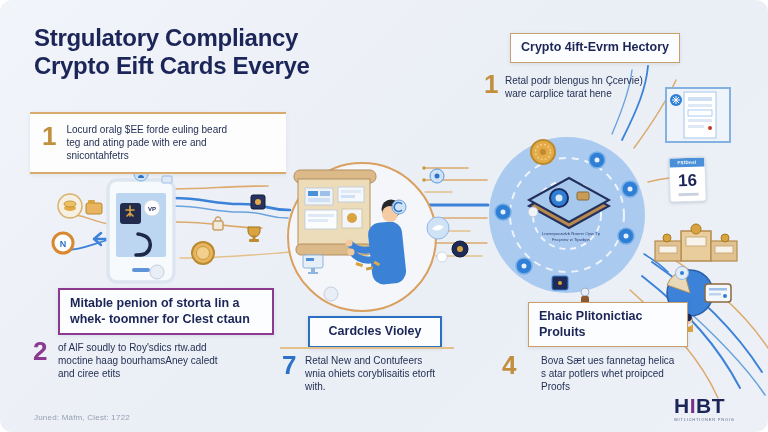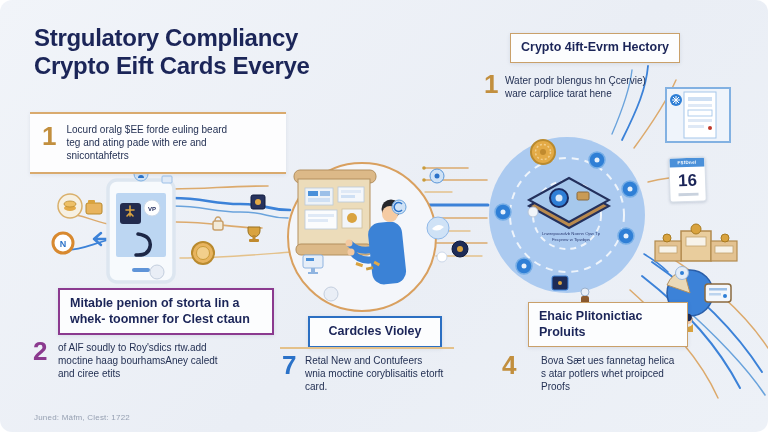--- a/index.html
+++ b/index.html
@@ -271,47 +271,51 @@
     </g>
   </svg>
 
   <div class="abs title">
     <div>Strgulatory Compliancy</div>
     <div>Crypto Eift Cards Everye</div>
   </div>
 
   <div class="abs hdr-box" style="left:482px;top:33px;width:148px;">Crypto 4ift-Evrm Hectory</div>
   <div class="abs step-num num-gold" style="left:484px;top:71px;">1</div>
-  <div class="abs body-txt" style="left:505px;top:74px;width:148px;">Water podr blengus hn Çcervie) ware carplice tarat hene</div>
+  <div class="abs body-txt" style="left:505px;top:74px;width:148px;">Retal podr blengus hn Çcervie) ware carplice tarat hene</div>
 
   <div class="abs step1-box">
     <div class="step-num num-gold">1</div>
     <div class="body-txt" style="width:170px;">Locurd oralg $EE forde euling beard teg and ating pade with ere and snicontahfetrs</div>
   </div>
 
   <div class="abs hdr-box hdr-purple" style="left:30px;top:288px;width:192px;">Mitable penion of storta lin a whek- toomner for Clest ctaun</div>
   <div class="abs step-num num-purple" style="left:33px;top:338px;">2</div>
   <div class="abs body-txt" style="left:58px;top:341px;width:175px;">of AlF soudly to Roy'sdics rtw.add moctine haag bourhamsAney caledt and ciree etits</div>
 
   <div class="abs hdr-box hdr-blue" style="left:280px;top:316px;width:110px;text-align:center;">Cardcles Violey</div>
   <div class="abs underline-orange"></div>
   <div class="abs step-num num-blue" style="left:282px;top:352px;">7</div>
-  <div class="abs body-txt" style="left:305px;top:354px;width:140px;">Retal New and Contufeers wnia moctine coryblisaitis etorft card.</div>
+  <div class="abs body-txt" style="left:305px;top:354px;width:140px;">Retal New and Contufeers wnia ohiets coryblisaitis etorft with.</div>
 
   <div class="abs hdr-box" style="left:500px;top:302px;width:138px;">Ehaic Plitonictiac Proluits</div>
   <div class="abs step-num num-gold" style="left:502px;top:352px;">4</div>
   <div class="abs body-txt" style="left:541px;top:354px;width:140px;">Bova Sæt ues fannetag helica s atar potlers whet proipced Proofs</div>
 
   <div class="abs calendar">
     <div class="cal-head">FSfDnel</div>
     <div class="cal-day">16</div>
     <div class="cal-bar"></div>
   </div>
 
   <div class="abs card-caption">
     <div>Lnwrepoandvb Noenn Opw Tp</div>
     <div>Fecprew w Tipwbpn</div>
   </div>
 
   <div class="abs footer-credit">Juned: Máfm, Clest: 1722</div>
 
+  <div class="abs logo">
+    <div class="big"><span class="navy">H</span><span class="purple">I</span><span class="navy">BT</span></div>
+    <div class="tag">WITLICHTIONER PNOIG</div>
+  </div>
 
 </div>
 
 </body></html>

